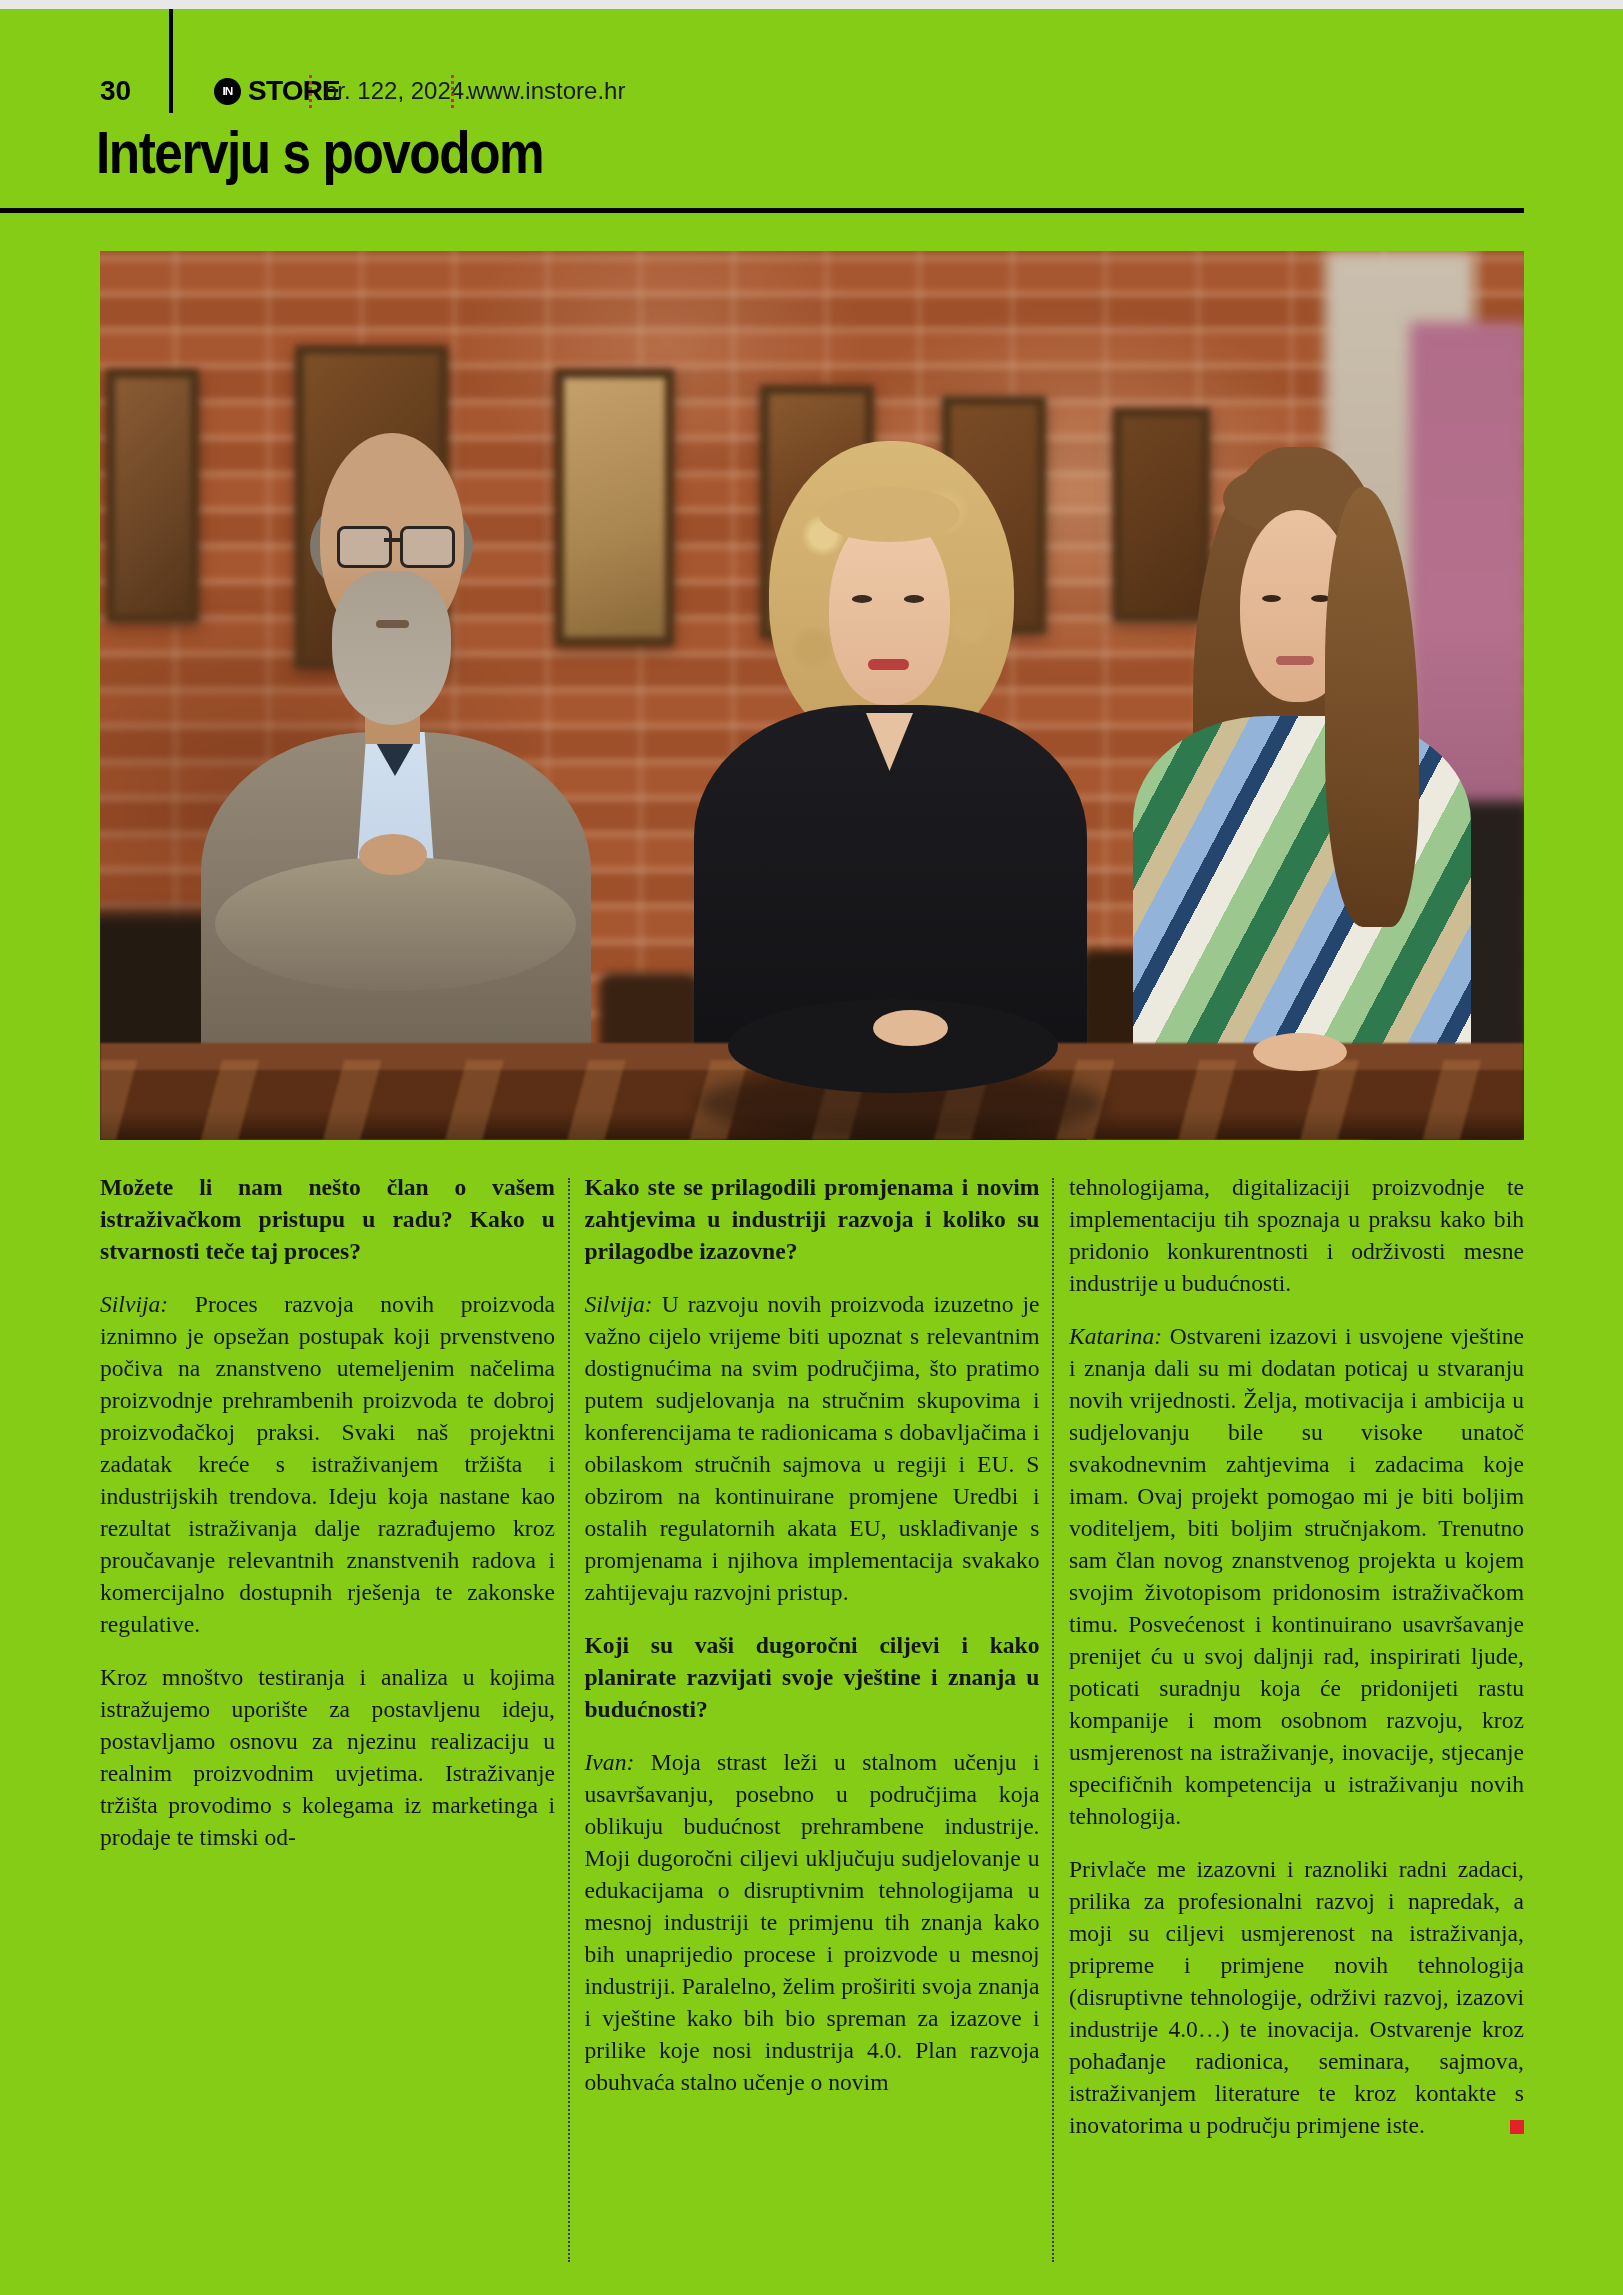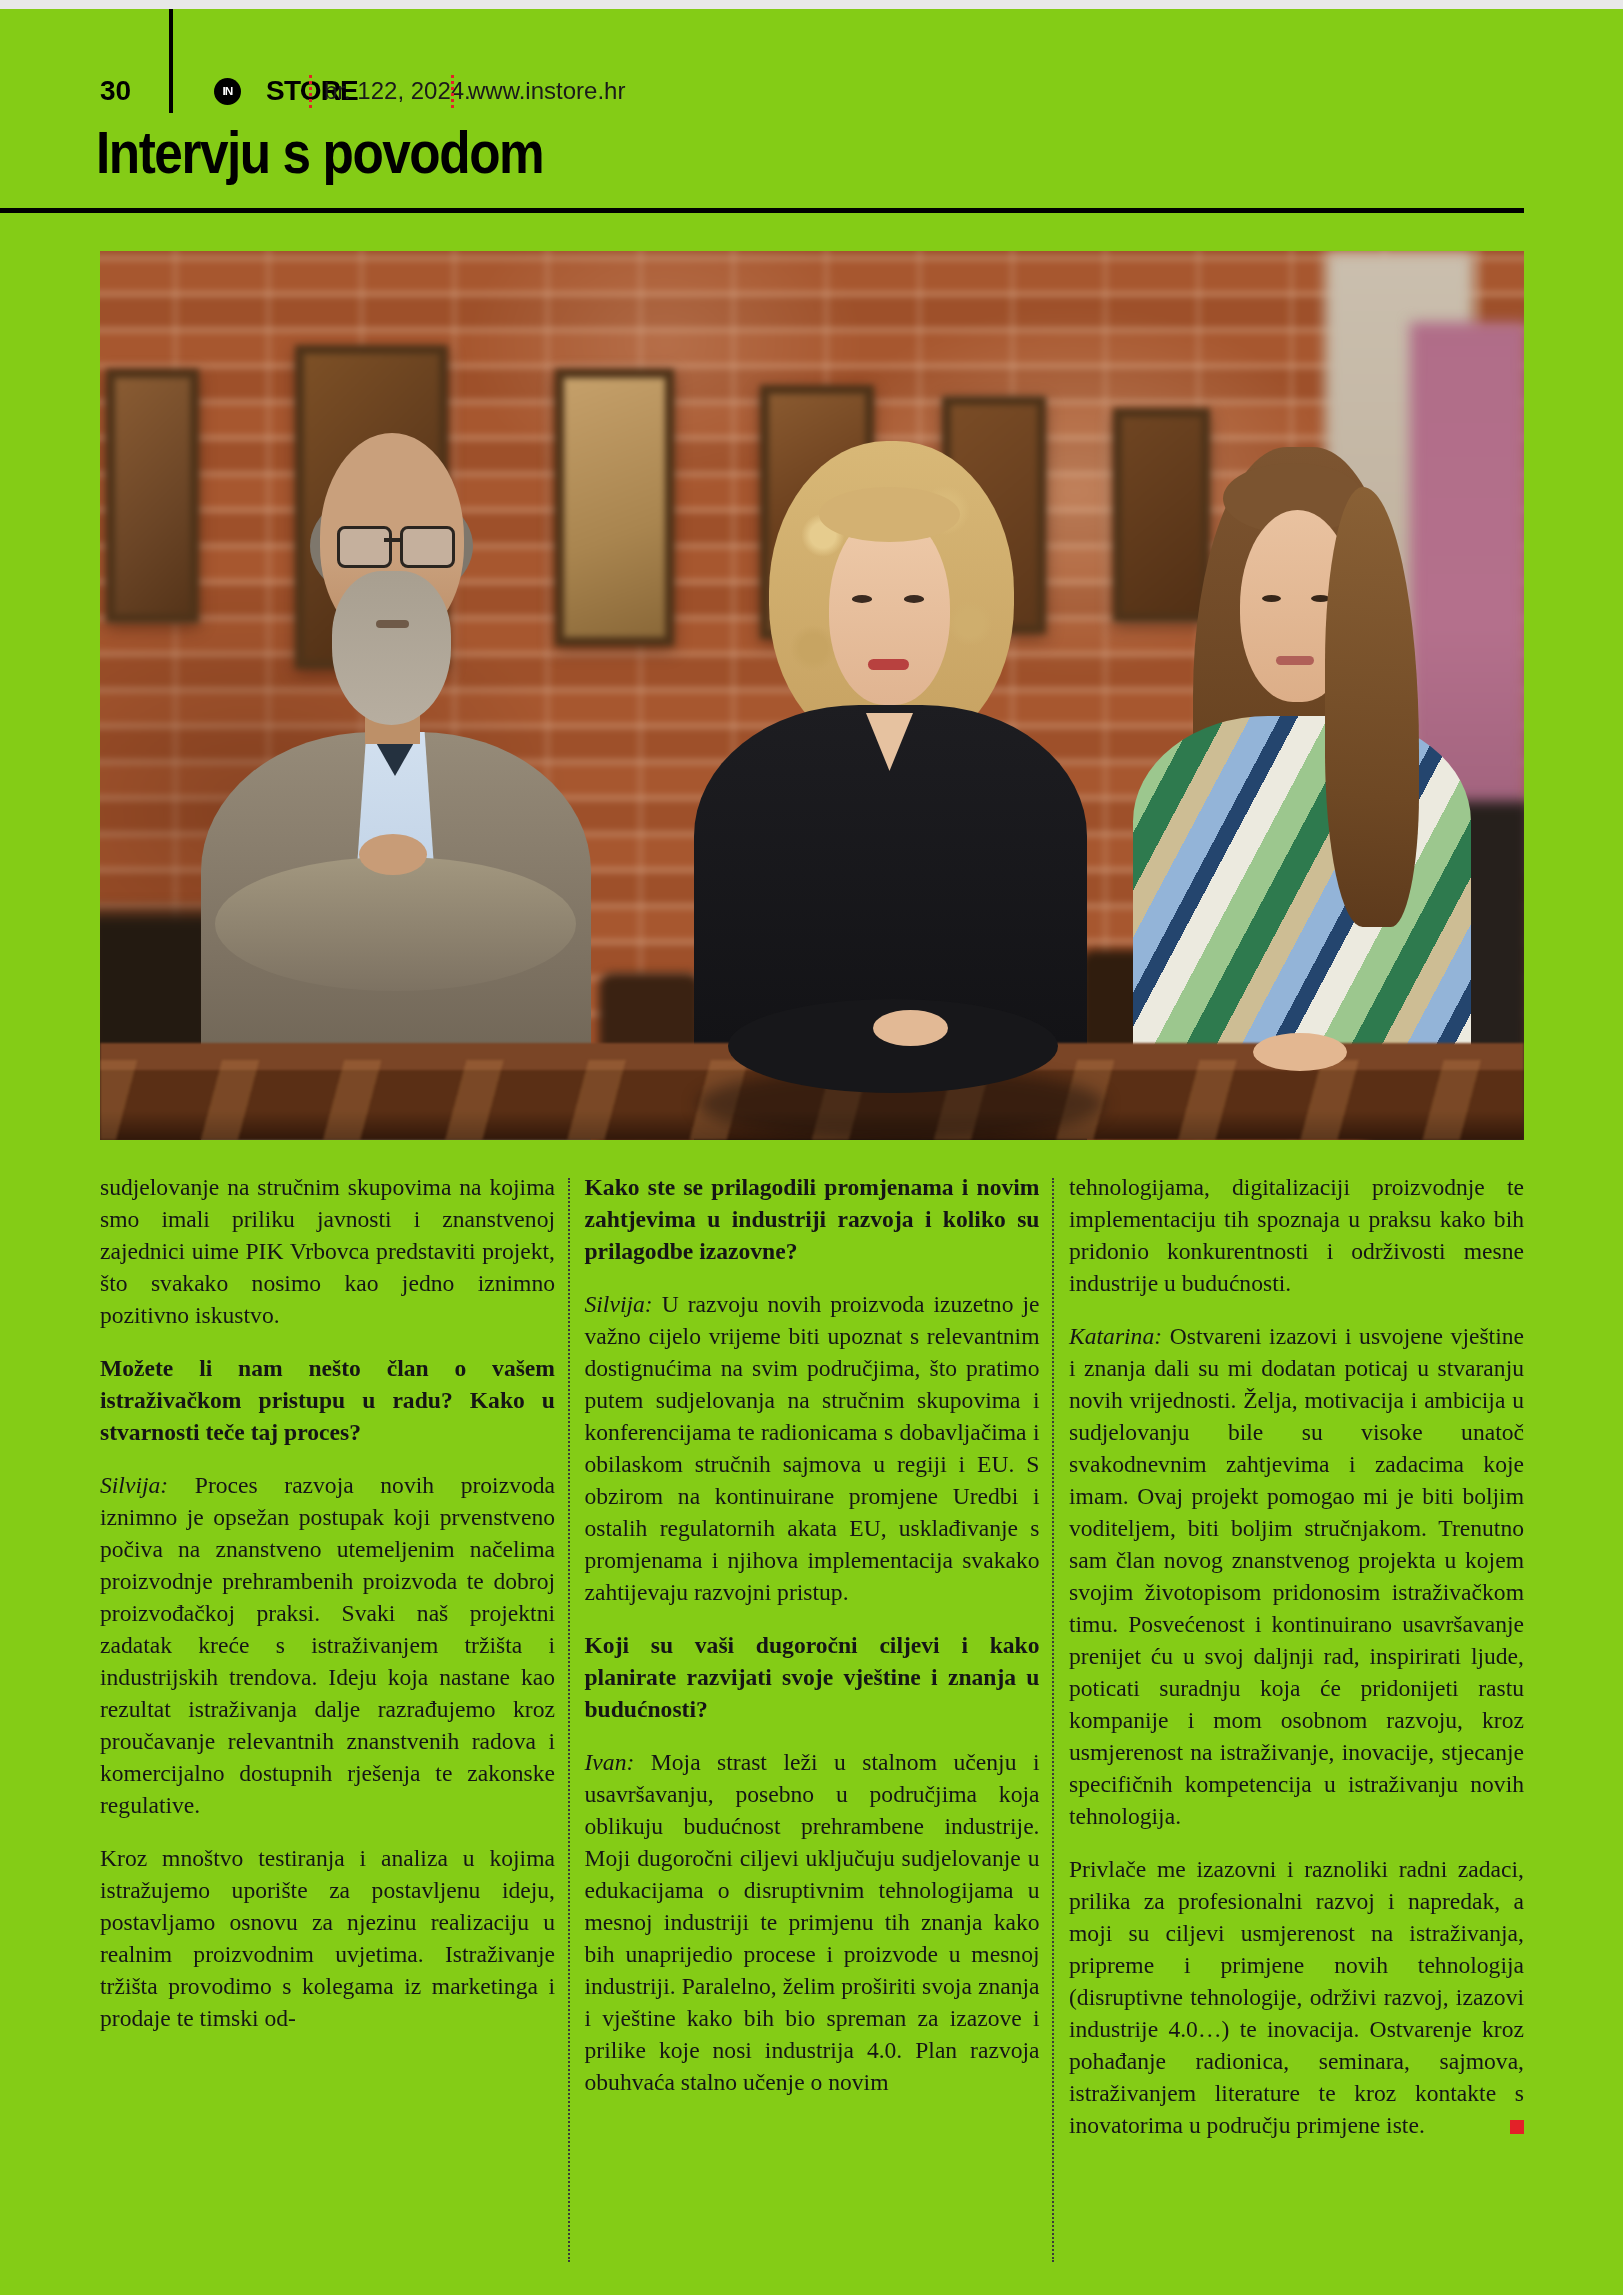--- a/index.html
+++ b/index.html
@@ -3,21 +3,21 @@
 <meta charset="utf-8">
 <style>
   html,body{margin:0;padding:0;background:#e8e8e8;}
   #page{position:relative;width:1623px;height:2295px;background:#84cc16;margin:9px auto;
         overflow:hidden;font-family:"Liberation Serif",serif;color:#151515;}
 
   
   .hdr-item{position:absolute;top:63px;height:38px;display:flex;align-items:center;}
   #page-number{left:100px;font-family:"Liberation Sans",sans-serif;font-weight:900;font-size:28px;color:#000;}
   #hdr-vbar{position:absolute;left:169px;top:0;width:3.9px;height:104px;background:#000;}
-  #logo-wrap{left:214px;display:flex;align-items:center;gap:25px;}
+  #logo-wrap{left:214px;display:flex;align-items:center;gap:7px;}
   #logo-circle{width:27px;height:27px;border-radius:50%;background:#000;color:#fff;
                font-family:"Liberation Sans",sans-serif;font-weight:900;font-size:11.8px;
                display:flex;align-items:center;justify-content:center;letter-spacing:-0.8px;}
   #logo-text{font-family:"Liberation Sans",sans-serif;font-weight:900;font-size:28px;letter-spacing:-0.8px;color:#000;}
   .red-dots{position:absolute;top:66px;height:33px;width:0;border-left:3.1px dotted #e32128;}
   #red-dots-1{left:309px;}
   #red-dots-2{left:451px;}
   #issue{left:324px;font-family:"Liberation Sans",sans-serif;font-size:24px;color:#1a1a1a;}
   #website{left:468px;font-family:"Liberation Sans",sans-serif;font-size:24px;color:#1a1a1a;}
 
@@ -201,21 +201,20 @@
     <div id="table"></div>
     <div id="table-sheen"></div>
     <div id="table-refl"></div>
     <div id="c-armsfront"></div>
     <div id="c-hands"></div>
     <div id="r-hands"></div>
   </div>
 
   <div id="columns">
     <div class="col" id="col-1">
-        <p class="body">sudjelovanje na stručnim skupovima na kojima smo imali priliku javnosti i znanstvenoj zajednici uime PIK Vrbovca predstaviti projekt, što svakako nosimo kao jedno iznimno pozitivno iskustvo.</p>
         <p class="question">Možete li nam nešto član o vašem istraživačkom pristupu u radu? Kako u stvarnosti teče taj proces?</p>
         <p class="body"><em class="speaker">Silvija:</em> Proces razvoja novih proizvoda iznimno je opsežan postupak koji prvenstveno počiva na znanstveno utemeljenim načelima proizvodnje prehrambenih proizvoda te dobroj proizvođačkoj praksi. Svaki naš projektni zadatak kreće s istraživanjem tržišta i industrijskih trendova. Ideju koja nastane kao rezultat istraživanja dalje razrađujemo kroz proučavanje relevantnih znanstvenih radova i komercijalno dostupnih rješenja te zakonske regulative.</p>
         <p class="body">Kroz mnoštvo testiranja i analiza u kojima istražujemo uporište za postavljenu ideju, postavljamo osnovu za njezinu realizaciju u realnim proizvodnim uvjetima. Istraživanje tržišta provodimo s kolegama iz marketinga i prodaje te timski od-</p>
       </div>
     <div class="col" id="col-2">
         <p class="question">Kako ste se prilagodili promjenama i novim zahtjevima u industriji razvoja i koliko su prilagodbe izazovne?</p>
         <p class="body"><em class="speaker">Silvija:</em> U razvoju novih proizvoda izuzetno je važno cijelo vrijeme biti upoznat s relevantnim dostignućima na svim područjima, što pratimo putem sudjelovanja na stručnim skupovima i konferencijama te radionicama s dobavljačima i obilaskom stručnih sajmova u regiji i EU. S obzirom na kontinuirane promjene Uredbi i ostalih regulatornih akata EU, usklađivanje s promjenama i njihova implementacija svakako zahtijevaju razvojni pristup.</p>
         <p class="question">Koji su vaši dugoročni ciljevi i kako planirate razvijati svoje vještine i znanja u budućnosti?</p>
         <p class="body"><em class="speaker">Ivan:</em> Moja strast leži u stalnom učenju i usavršavanju, posebno u područjima koja oblikuju budućnost prehrambene industrije. Moji dugoročni ciljevi uključuju sudjelovanje u edukacijama o disruptivnim tehnologijama u mesnoj industriji te primjenu tih znanja kako bih unaprijedio procese i proizvode u mesnoj industriji. Paralelno, želim proširiti svoja znanja i vještine kako bih bio spreman za izazove i prilike koje nosi industrija 4.0. Plan razvoja obuhvaća stalno učenje o novim</p>
       </div>

